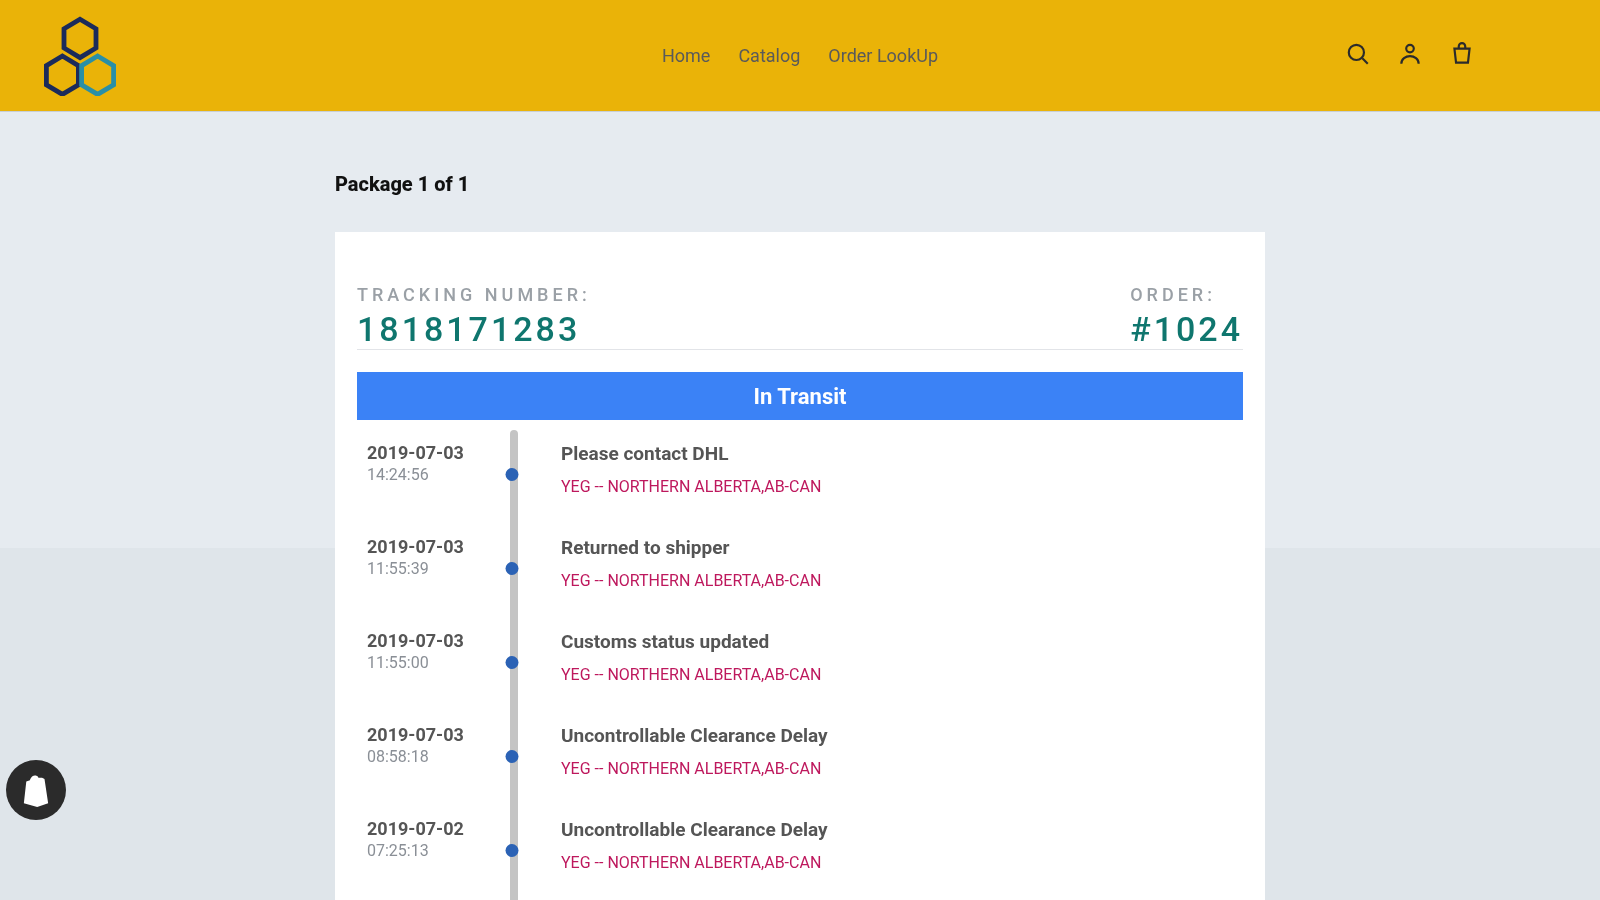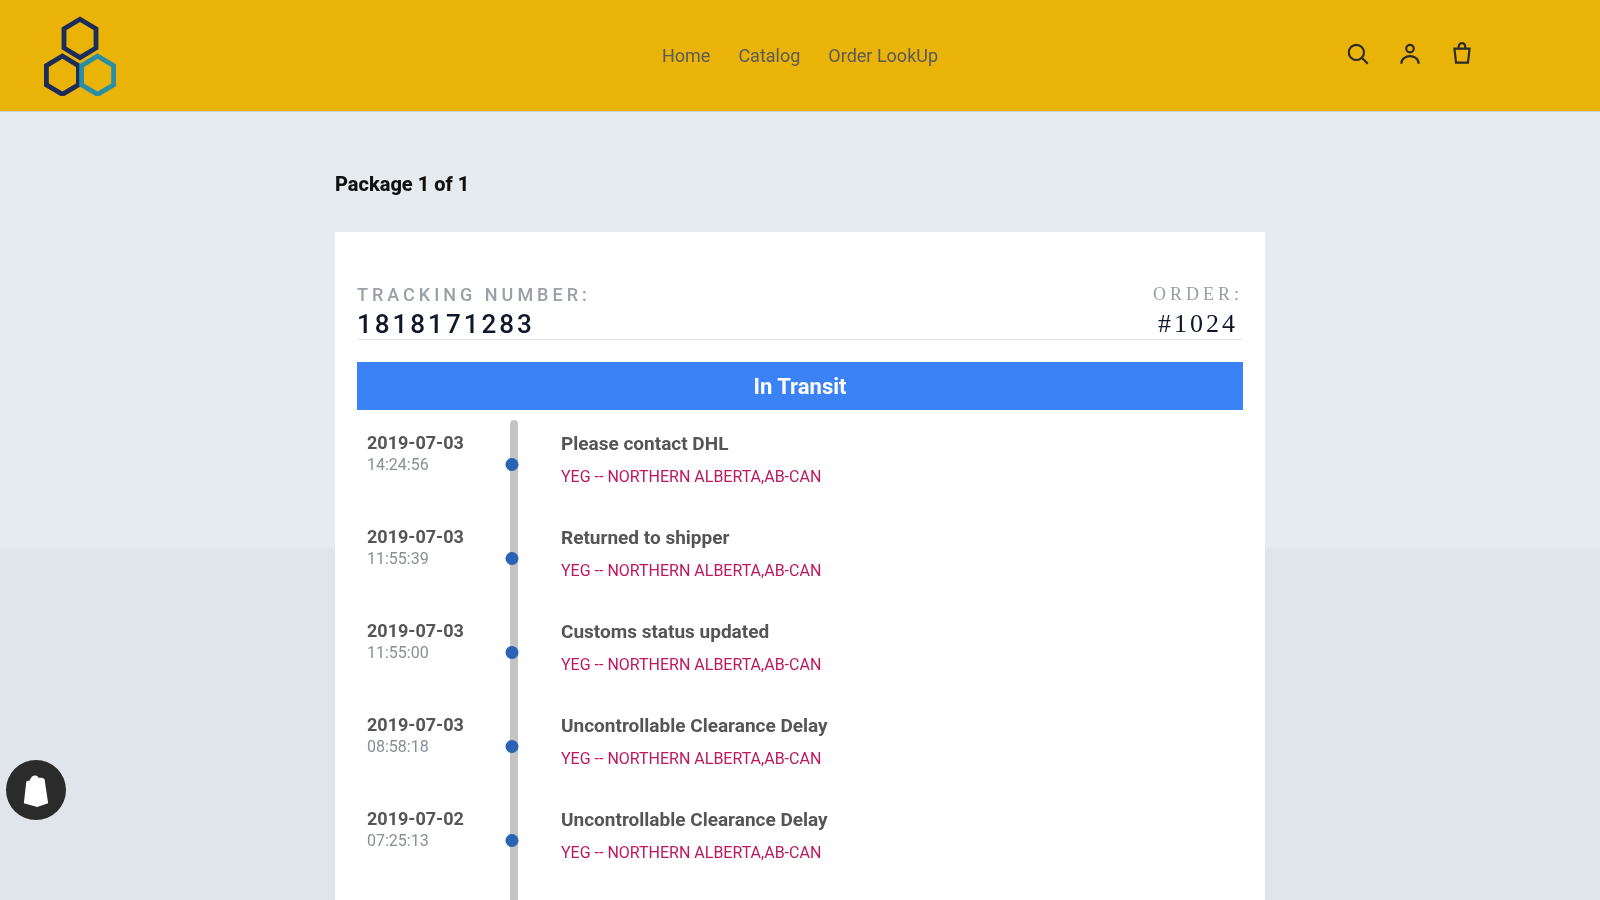--- a/index.html
+++ b/index.html
@@ -75,26 +75,26 @@
     border-bottom: 1px solid #e2e4e8;
   }
   .label {
     font-size: 18px;
     letter-spacing: 4px;
     color:#9aa0a6;
     font-weight:500;
     margin-bottom: 4px;
   }
   .value {
-    font-size: 26px;
+    font-size: 34px;
     letter-spacing: 3px;
-    color:#0f172a;
+    color:#0f766e;
     font-weight:500;
   }
-  .right-block { text-align:center;font-family:Liberation Serif, serif;}
+  .right-block { text-align:left;}
   .status-bar {
     margin-top: 22px;
     background:#3b82f6;
     color:#fff;
     height:48px;
     display:flex;
     align-items:center;
     justify-content:center;
     font-size:22px;
     font-weight:700;

